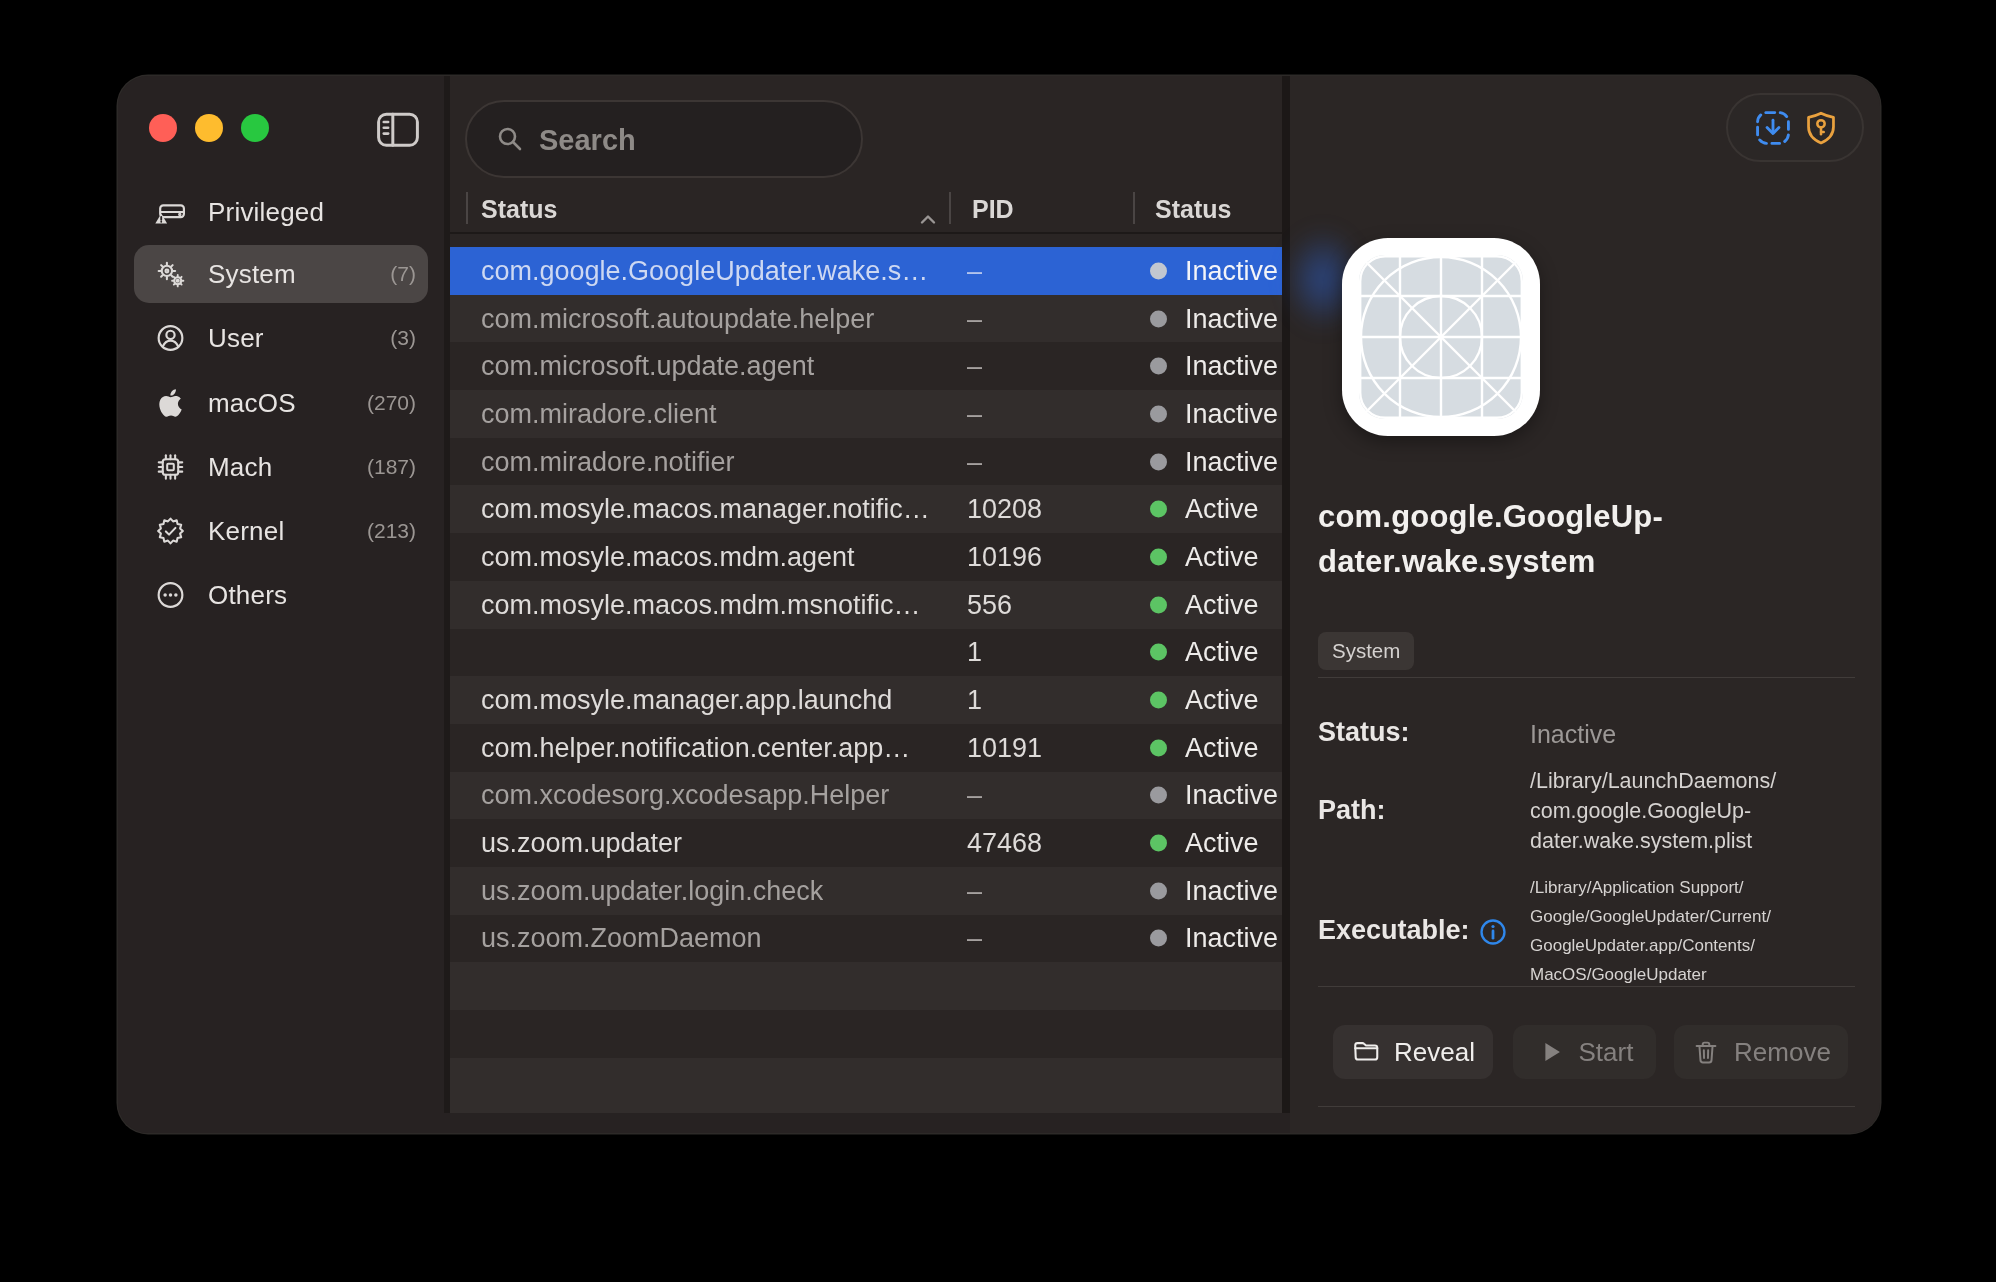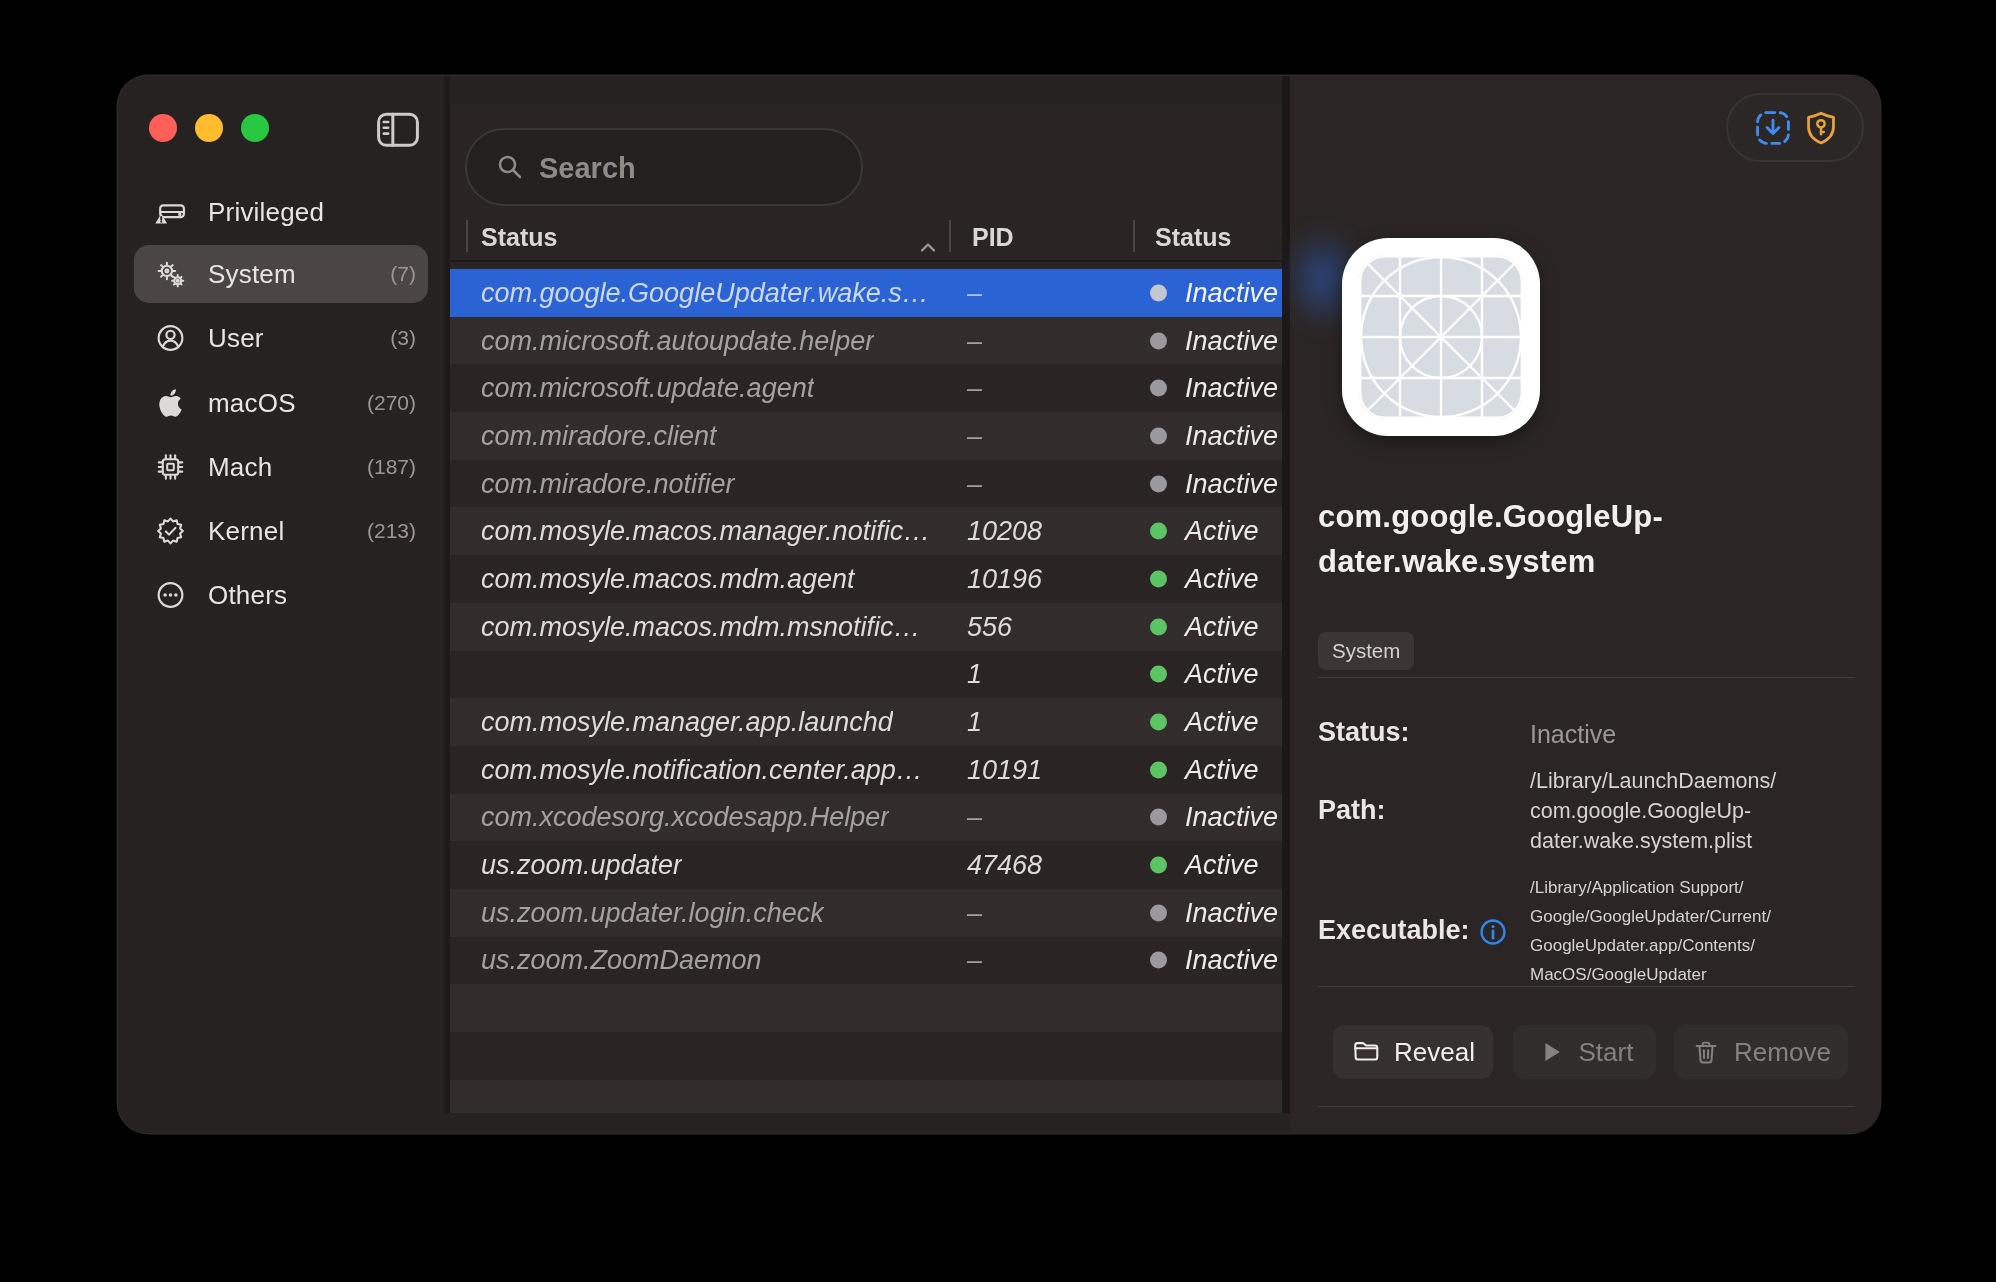--- a/index.html
+++ b/index.html
@@ -15,36 +15,36 @@
   .tl.grn{left:123px;background:var(--traffic-green,#28c840);}
   .toggle-btn{position:absolute;left:258px;top:33px;width:44px;height:38px;background:none;border:none;padding:0;cursor:default;color:#cfcbc9;}
   .nav-item{position:absolute;left:16px;width:294px;height:58px;border-radius:15px;color:#e7e4e2;}
   .nav-item.sel{background:#4b4645;}
   .nic{position:absolute;left:20px;top:50%;transform:translateY(-50%);width:33px;height:33px;color:#dcd9d7;}
   .nic svg{display:block;width:100%;height:100%;}
   .nlabel{position:absolute;left:74px;top:50%;transform:translateY(-50%);font-size:26px;font-weight:500;letter-spacing:.2px;}
   .ncount{position:absolute;right:12px;top:50%;transform:translateY(-50%);font-size:21px;color:#9b9693;}
   
   .sbdiv{position:absolute;left:326px;top:0;width:6px;height:1037px;background:#1e1a19;}
-  .list-pane{position:absolute;left:332px;top:0;width:832px;height:1037px;background:#2a2524;margin-top:28px;}
+  .list-pane{position:absolute;left:332px;top:0;width:832px;height:1037px;background:#2a2524;}
   .searchbar{position:absolute;left:15px;top:24px;width:398px;height:78px;border-radius:40px;
     background:#242020;border:2px solid #3c3634;box-sizing:border-box;}
   .searchbar .mag{position:absolute;left:28px;top:50%;transform:translateY(-50%);width:30px;height:30px;color:#8e8a87;}
   .searchbar input{position:absolute;left:70px;top:0;width:300px;height:100%;background:none;border:none;outline:none;
     color:#e8e5e3;font-size:29px;font-family:inherit;font-weight:600;}
   .searchbar input::placeholder{color:#8e8a87;opacity:1;}
   .thead{position:absolute;left:0;top:110px;width:832px;height:46px;font-size:25px;font-weight:600;color:#dad7d5;}
   .thead .sep{position:absolute;top:6px;width:2px;height:32px;background:#4a4544;}
   .th{position:absolute;top:50%;transform:translateY(-50%);}
   .th-label{left:31px;}
   .th-pid{left:522px;}
   .th-status{left:705px;}
   .sortglyph{position:absolute;left:470px;top:16px;width:16px;height:11px;color:#9a9694;}
   .thead-line{position:absolute;left:0;top:156px;width:832px;height:2px;background:#1d1918;}
-  .rows{position:absolute;left:0;top:165px;width:832px;height:866px;overflow:hidden;font-style:italic;}
+  .rows{position:absolute;left:0;top:171px;width:832px;height:866px;overflow:hidden;}
   .row{position:relative;width:832px;height:47.7px;font-size:27px;}
   .row.dk{background:#2a2524;}
   .row.lt{background:#322d2c;}
   .row.sel{background:var(--accent-blue,#2c63d4);}
   .c-label{position:absolute;left:31px;top:50%;transform:translateY(-50%);max-width:478px;white-space:nowrap;overflow:hidden;}
   .c-pid{position:absolute;left:517px;top:50%;transform:translateY(-50%);}
   .c-dot{position:absolute;left:700px;top:50%;transform:translateY(-50%);width:17px;height:17px;border-radius:50%;}
   .c-status{position:absolute;left:735px;top:50%;transform:translateY(-50%);color:#edebe9;font-weight:500;}
   .row.act .c-label,.row.act .c-pid{color:#dedbd9;}
   .row.inact .c-label,.row.inact .c-pid{color:#a5a19f;}
@@ -312,21 +312,21 @@
             <span class="c-dot"></span>
             <span class="c-status">Active</span>
           </div>
           <div class="row lt act">
             <span class="c-label">com.mosyle.manager.app.launchd</span>
             <span class="c-pid">1</span>
             <span class="c-dot"></span>
             <span class="c-status">Active</span>
           </div>
           <div class="row dk act">
-            <span class="c-label">com.mosyle.notification.center.app…</span>
+            <span class="c-label">com.helper.notification.center.app…</span>
             <span class="c-pid">10191</span>
             <span class="c-dot"></span>
             <span class="c-status">Active</span>
           </div>
           <div class="row lt inact">
             <span class="c-label">com.xcodesorg.xcodesapp.Helper</span>
             <span class="c-pid">–</span>
             <span class="c-dot"></span>
             <span class="c-status">Inactive</span>
           </div>

